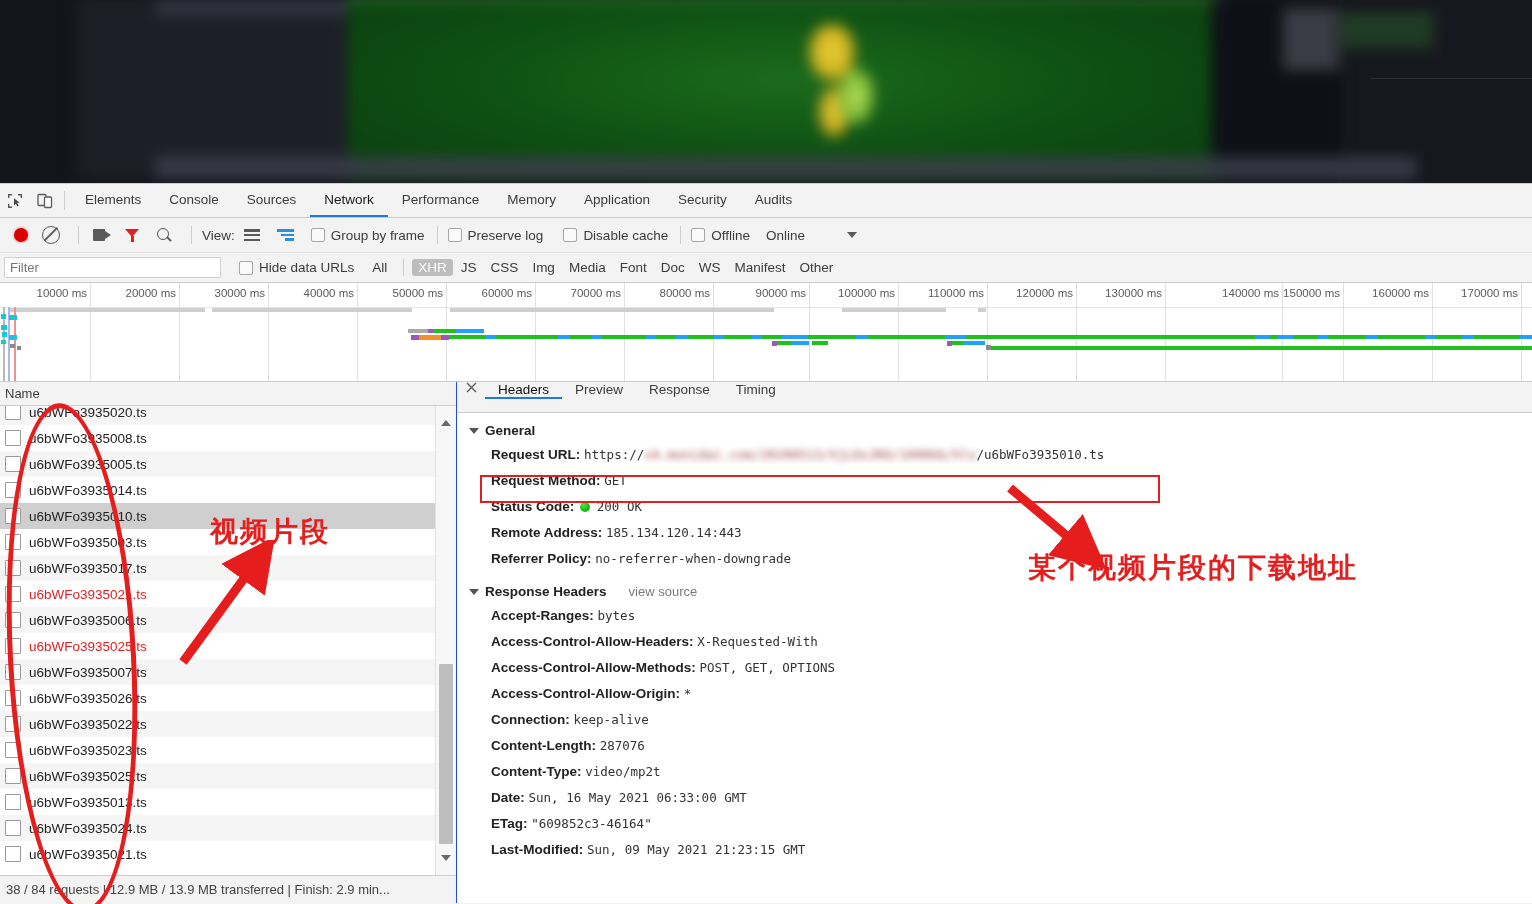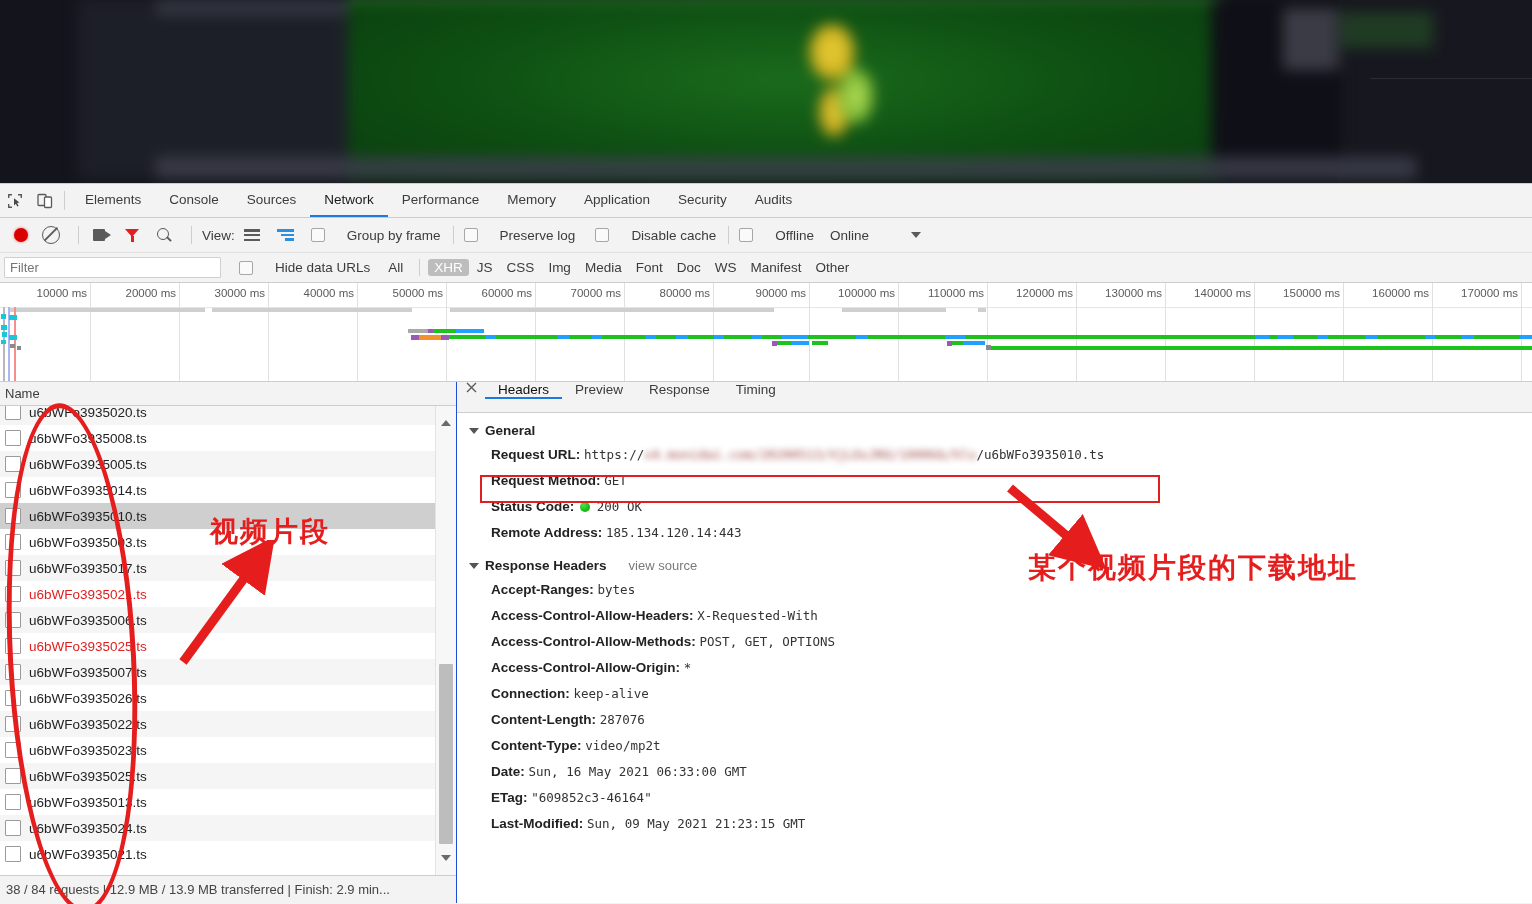--- a/index.html
+++ b/index.html
@@ -92,21 +92,21 @@
   }
   .dt-tab.active { color:#1a1a1a; border-bottom-color:#1a7ae0; }
 
   
   .dt-toolbar {
     position:relative; height: 34px; background:#f3f3f3;
     border-bottom:1px solid #e0e0e0;
     display:flex; align-items:center; padding-left: 8px;
     font-size: 13.5px; color:#3c3c3c;
   }
-  .tb-item { display:flex; align-items:center; margin-right: 2px; cursor:pointer;gap:16px;}
+  .tb-item { display:flex; align-items:center; margin-right: 2px; cursor:pointer;}
   .tb-vsep { width:1px; height:18px; background:#cdcdcd; margin: 0 10px; }
   .record-dot {
     width:14px; height:14px; border-radius:50%; background:#db0000;
     box-shadow: 0 0 3px rgba(219,0,0,.55);
   }
   .clear-ico { width:16px; height:16px; border:1.8px solid #5a5a5a; border-radius:50%; position:relative;}
   .clear-ico::after{content:"";position:absolute;left:-1px;top:6px;width:18px;height:1.8px;background:#5a5a5a;transform:rotate(-45deg);}
   .cam-ico { width:18px;height:12px;position:relative;}
   .cam-ico::before{content:"";position:absolute;left:0;top:0;width:12px;height:12px;background:#5a5a5a;border-radius:1px;}
   .cam-ico::after{content:"";position:absolute;left:12px;top:2px;border-left:6px solid #5a5a5a;border-top:4px solid transparent;border-bottom:4px solid transparent;}
@@ -455,21 +455,21 @@
         </div>
       <div class="ov-tick" style="left:987px">
           <span>110000 ms</span>
         </div>
       <div class="ov-tick" style="left:1076px">
           <span>120000 ms</span>
         </div>
       <div class="ov-tick" style="left:1165px">
           <span>130000 ms</span>
         </div>
-      <div class="ov-tick" style="left:1254px">
+      <div class="ov-tick" style="left:1282px">
           <span>140000 ms</span>
         </div>
       <div class="ov-tick" style="left:1343px">
           <span>150000 ms</span>
         </div>
       <div class="ov-tick" style="left:1432px">
           <span>160000 ms</span>
         </div>
       <div class="ov-tick" style="left:1521px">
           <span>170000 ms</span>
@@ -663,20 +663,24 @@
           </div>
           <div class="hrow">
             <span class="hkey">Status Code:</span>
             <span class="status-dot"></span>
             <span class="hval">200  OK</span>
           </div>
           <div class="hrow">
             <span class="hkey">Remote Address:</span>
             <span class="hval">185.134.120.14:443</span>
           </div>
+          <div class="hrow">
+            <span class="hkey">Referrer Policy:</span>
+            <span class="hval">no-referrer-when-downgrade</span>
+          </div>
 
           <div class="sec-title" style="margin-top:8px">
             <span class="caret"></span>
             <span>Response Headers</span>
             <span class="view-src">view source</span>
           </div>
 
           <div class="hrow">
             <span class="hkey">Accept-Ranges:</span>
             <span class="hval">bytes</span>

